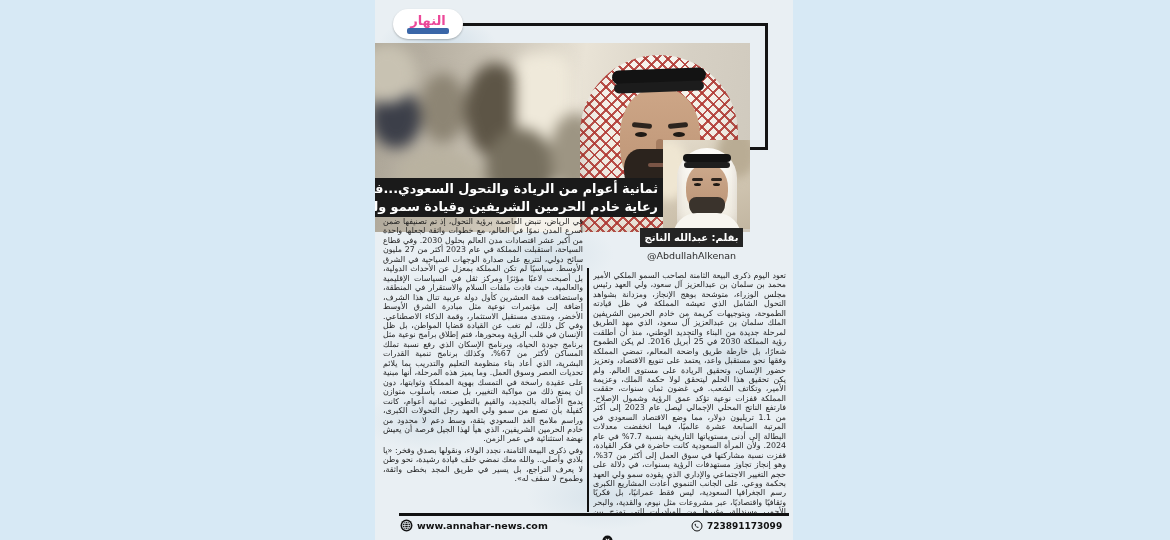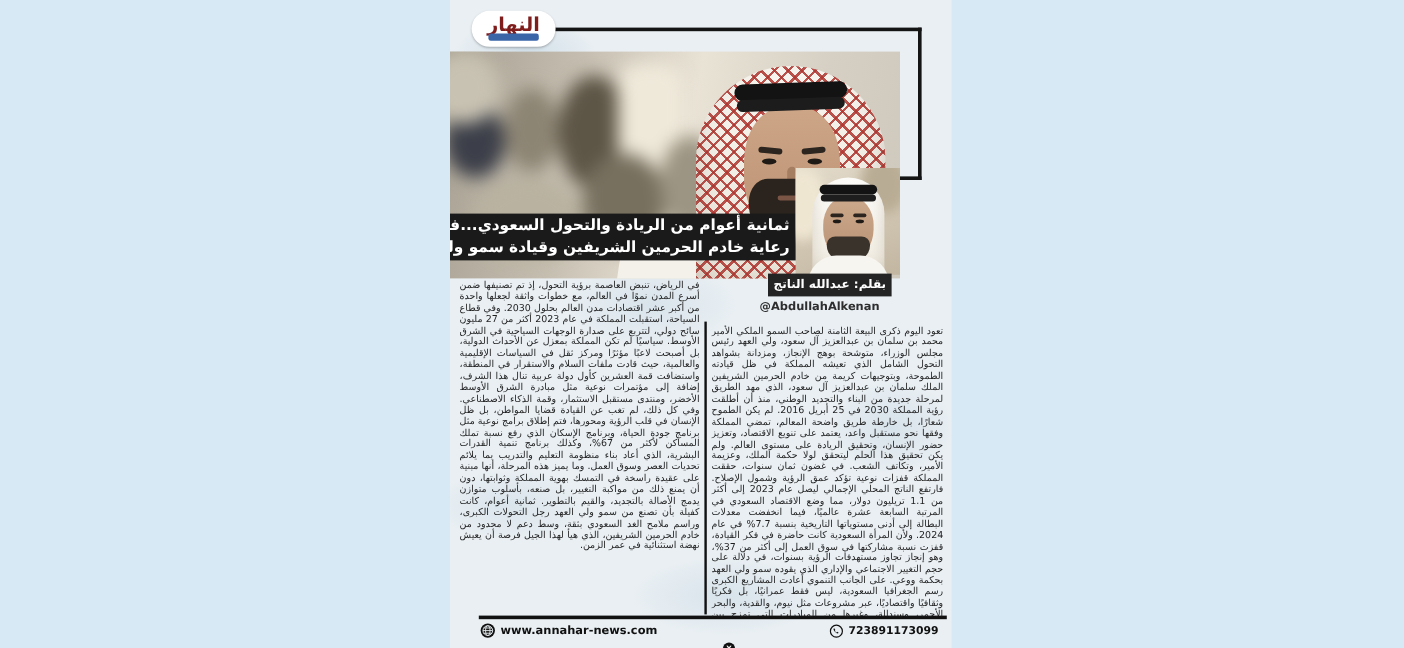--- a/index.html
+++ b/index.html
@@ -19,21 +19,21 @@
   }
 
   
   .frame-box{position:absolute;left:82px;top:23px;width:308px;height:121px;
     border:3px solid #141414;border-left:none;z-index:1;}
 
   
   .logo-pill{position:absolute;left:18px;top:9px;width:70px;height:30px;background:#fff;
     border-radius:15px;z-index:8;display:flex;flex-direction:column;align-items:center;justify-content:center;
     box-shadow:0 1px 2px rgba(0,0,0,.25);}
-  .logo-text{color:#7f1d1d;font-weight:bold;font-size:16px;line-height:13px;direction:rtl;}
+  .logo-text{color:#ec4899;font-weight:bold;font-size:13px;line-height:13px;direction:rtl;}
   .logo-bar{width:42px;height:6px;background:#3a66a8;border-radius:2px;margin-top:1px;}
 
   
   .main-photo{position:absolute;left:0;top:43px;width:375px;height:189px;overflow:hidden;z-index:2;
     background:linear-gradient(100deg,#a8a193 0%,#c6bfb1 28%,#e9e3d6 52%,#d6d0c4 78%,#cfc9bd 100%);}
   .blur-layer{position:absolute;inset:-10px;filter:blur(7px);}
   .blob{position:absolute;border-radius:50%;}
   .b1{left:6px;top:55px;width:50px;height:60px;background:#3c3f49;}
   .b2{left:55px;top:40px;width:46px;height:70px;background:#8d8574;}
   .b3{left:100px;top:30px;width:60px;height:95px;background:#5d5546;}
@@ -89,29 +89,29 @@
   .a-eye{position:absolute;top:19px;width:7px;height:3px;background:#1f1a15;border-radius:50%;}
   .a-eye.l{left:8px;} .a-eye.r{right:8px;}
   .a-beard{position:absolute;bottom:-3px;left:3px;right:3px;height:22px;background:#3a332c;
     border-radius:20% 20% 50% 50%/30% 30% 65% 65%;}
   .a-thobe{position:absolute;left:10px;bottom:-14px;width:68px;height:30px;background:#f7f5ef;border-radius:24px 24px 0 0;}
 
   
   .byline-badge{position:absolute;left:265px;top:228px;width:103px;height:19px;background:#242424;z-index:5;
     display:flex;align-items:center;justify-content:center;}
   .byline-badge .t{color:#fff;font-size:10px;font-weight:bold;direction:rtl;white-space:nowrap;}
-  .byline-handle{position:absolute;left:258px;top:250px;width:117px;text-align:left;
-    font-size:9.5px;font-weight:bold;color:#2e2e2e;z-index:5;}
+  .byline-handle{position:absolute;left:258px;top:250px;width:117px;text-align:center;
+    font-size:9.5px;font-weight:normal;color:#2e2e2e;z-index:5;}
 
   
   .col{position:absolute;direction:rtl;text-align:justify;text-align-last:right;color:#1e1e1e;
     font-size:7.9px;line-height:9.45px;z-index:2;}
   .col p{margin:0 0 2px 0;}
   .col-right{left:218px;top:271px;width:193px;height:243px;overflow:hidden;}
-  .col-left{left:8px;top:233px;width:200px;height:287px;overflow:hidden;}
+  .col-left{left:8px;top:217px;width:200px;height:287px;overflow:hidden;}
   .v-divider{position:absolute;left:212px;top:268px;width:2px;height:244px;background:#111;z-index:2;}
 
   
   .footer-rule{position:absolute;left:24px;top:513px;width:390px;height:3px;background:#111;}
   .footer{position:absolute;left:0;top:518px;width:418px;height:20px;z-index:5;padding-left:32px;}
   .f-item{position:absolute;display:flex;align-items:center;gap:4px;color:#111;}
   .f-item svg{display:block;}
   .f-web{left:25px;top:1px;font-size:9.5px;font-weight:bold;}
   .f-x{left:183px;top:17px;font-size:8.5px;font-weight:bold;flex-direction:column;}
   .f-phone{left:316px;top:2px;font-size:9px;font-weight:bold;}
@@ -181,20 +181,21 @@
     <div class="byline-handle">@AbdullahAlkenan</div>
 
     <div class="v-divider"></div>
 
     <div class="col col-right">
       <p>تعود اليوم ذكرى البيعة الثامنة لصاحب السمو الملكي الأمير محمد بن سلمان بن عبدالعزيز آل سعود، ولي العهد رئيس مجلس الوزراء، متوشحة بوهج الإنجاز، ومزدانة بشواهد التحول الشامل الذي تعيشه المملكة في ظل قيادته الطموحة، وبتوجيهات كريمة من خادم الحرمين الشريفين الملك سلمان بن عبدالعزيز آل سعود، الذي مهد الطريق لمرحلة جديدة من البناء والتجديد الوطني، منذ أن أطلقت رؤية المملكة 2030 في 25 أبريل 2016. لم يكن الطموح شعارًا، بل خارطة طريق واضحة المعالم، تمضي المملكة وفقها نحو مستقبل واعد، يعتمد على تنويع الاقتصاد، وتعزيز حضور الإنسان، وتحقيق الريادة على مستوى العالم. ولم يكن تحقيق هذا الحلم ليتحقق لولا حكمة الملك، وعزيمة الأمير، وتكاتف الشعب. في غضون ثمان سنوات، حققت المملكة قفزات نوعية تؤكد عمق الرؤية وشمول الإصلاح. فارتفع الناتج المحلي الإجمالي ليصل عام 2023 إلى أكثر من 1.1 تريليون دولار، مما وضع الاقتصاد السعودي في المرتبة السابعة عشرة عالميًا، فيما انخفضت معدلات البطالة إلى أدنى مستوياتها التاريخية بنسبة 7.7% في عام 2024. ولأن المرأة السعودية كانت حاضرة في فكر القيادة، قفزت نسبة مشاركتها في سوق العمل إلى أكثر من 37%، وهو إنجاز تجاوز مستهدفات الرؤية بسنوات، في دلالة على حجم التغيير الاجتماعي والإداري الذي يقوده سمو ولي العهد بحكمة ووعي. على الجانب التنموي أعادت المشاريع الكبرى رسم الجغرافيا السعودية، ليس فقط عمرانيًا، بل فكريًا وثقافيًا واقتصاديًا، عبر مشروعات مثل نيوم، والقدية، والبحر الأحمر، وسندالة، وغيرها من المبادرات التي تمزج بين المستقبل والبيئة والإنسان.</p>
     </div>
 
     <div class="col col-left">
       <p>في الرياض، تنبض العاصمة برؤية التحول، إذ تم تصنيفها ضمن أسرع المدن نموًا في العالم، مع خطوات واثقة لجعلها واحدة من أكبر عشر اقتصادات مدن العالم بحلول 2030. وفي قطاع السياحة، استقبلت المملكة في عام 2023 أكثر من 27 مليون سائح دولي، لتتربع على صدارة الوجهات السياحية في الشرق الأوسط. سياسيًا لم تكن المملكة بمعزل عن الأحداث الدولية، بل أصبحت لاعبًا مؤثرًا ومركز ثقل في السياسات الإقليمية والعالمية، حيث قادت ملفات السلام والاستقرار في المنطقة، واستضافت قمة العشرين كأول دولة عربية تنال هذا الشرف، إضافة إلى مؤتمرات نوعية مثل مبادرة الشرق الأوسط الأخضر، ومنتدى مستقبل الاستثمار، وقمة الذكاء الاصطناعي. وفي كل ذلك، لم تغب عن القيادة قضايا المواطن، بل ظل الإنسان في قلب الرؤية ومحورها، فتم إطلاق برامج نوعية مثل برنامج جودة الحياة، وبرنامج الإسكان الذي رفع نسبة تملك المساكن لأكثر من 67%، وكذلك برنامج تنمية القدرات البشرية، الذي أعاد بناء منظومة التعليم والتدريب بما يلائم تحديات العصر وسوق العمل. وما يميز هذه المرحلة، أنها مبنية على عقيدة راسخة في التمسك بهوية المملكة وثوابتها، دون أن يمنع ذلك من مواكبة التغيير، بل صنعه، بأسلوب متوازن يدمج الأصالة بالتجديد، والقيم بالتطوير. ثمانية أعوام، كانت كفيلة بأن تصنع من سمو ولي العهد رجل التحولات الكبرى، وراسم ملامح الغد السعودي بثقة، وسط دعم لا محدود من خادم الحرمين الشريفين، الذي هيأ لهذا الجيل فرصة أن يعيش نهضة استثنائية في عمر الزمن.</p>
+      <p>وفي ذكرى البيعة الثامنة، نجدد الولاء، ونقولها بصدق وفخر: «يا بلادي وأصلي.. والله معك نمضي خلف قيادة رشيدة، نحو وطن لا يعرف التراجع، بل يسير في طريق المجد بخطى واثقة، وطموح لا سقف له».</p>
     </div>
 
     <div class="footer-rule"></div>
     <div class="footer">
       <div class="f-item f-web">
         <span>
           <svg width="13" height="13" viewBox="0 0 24 24">
             <circle cx="12" cy="12" r="11" fill="#111"></circle>
             <g stroke="#e9eff3" stroke-width="1.4" fill="none">
               <circle cx="12" cy="12" r="7.5"></circle>

